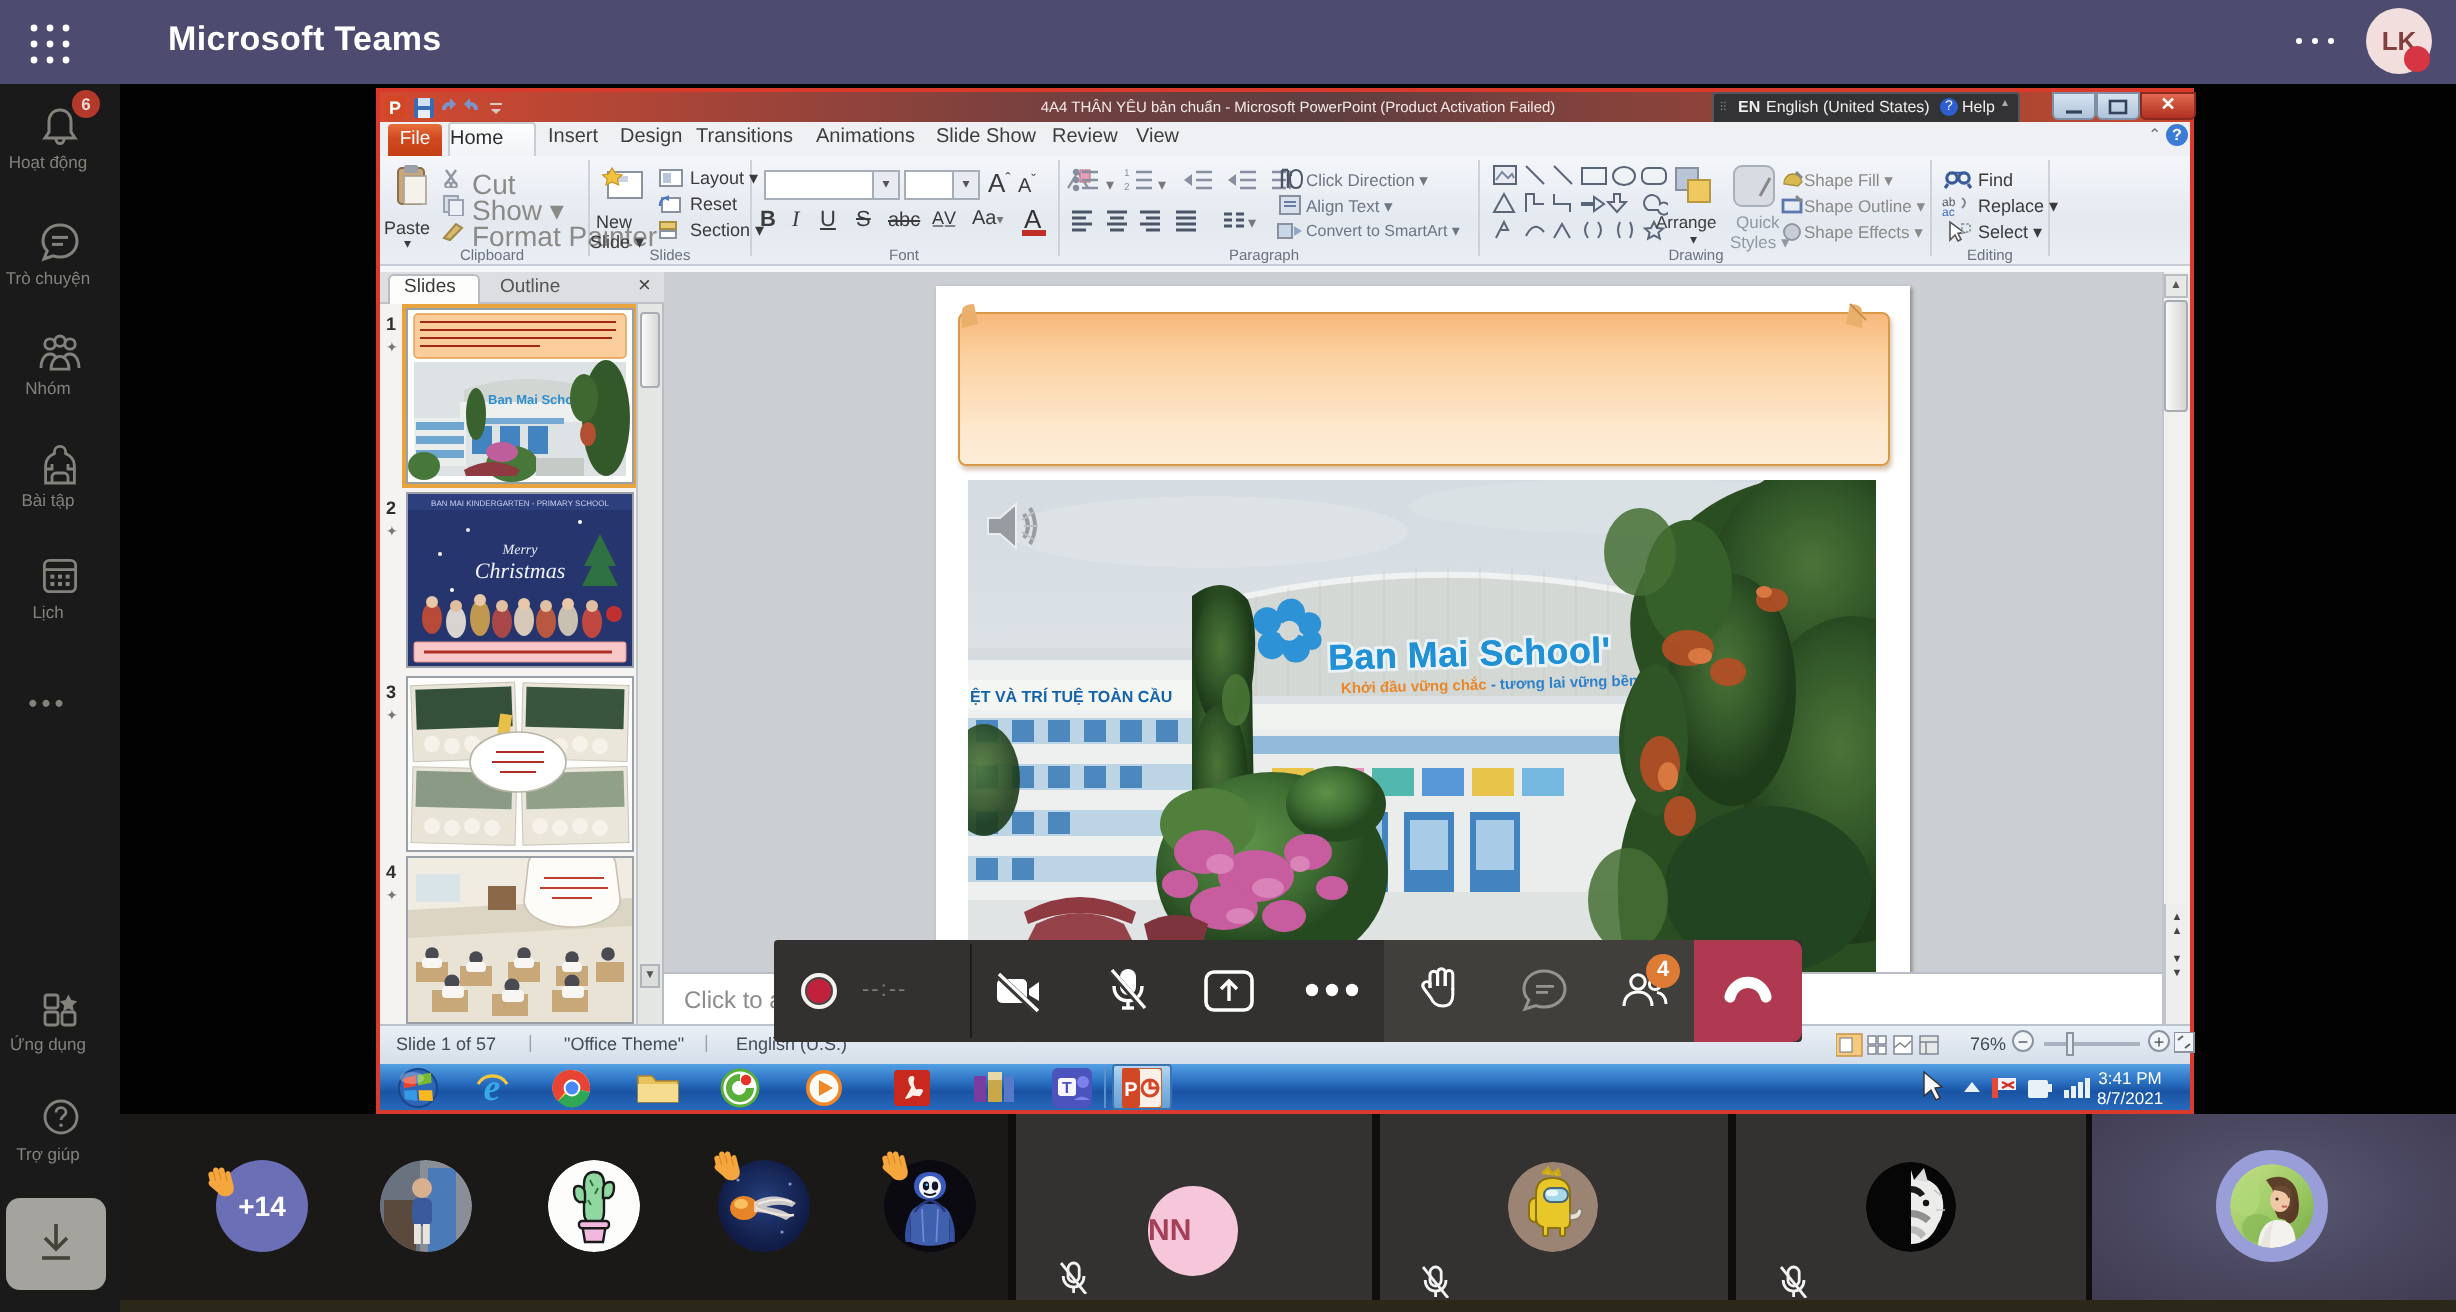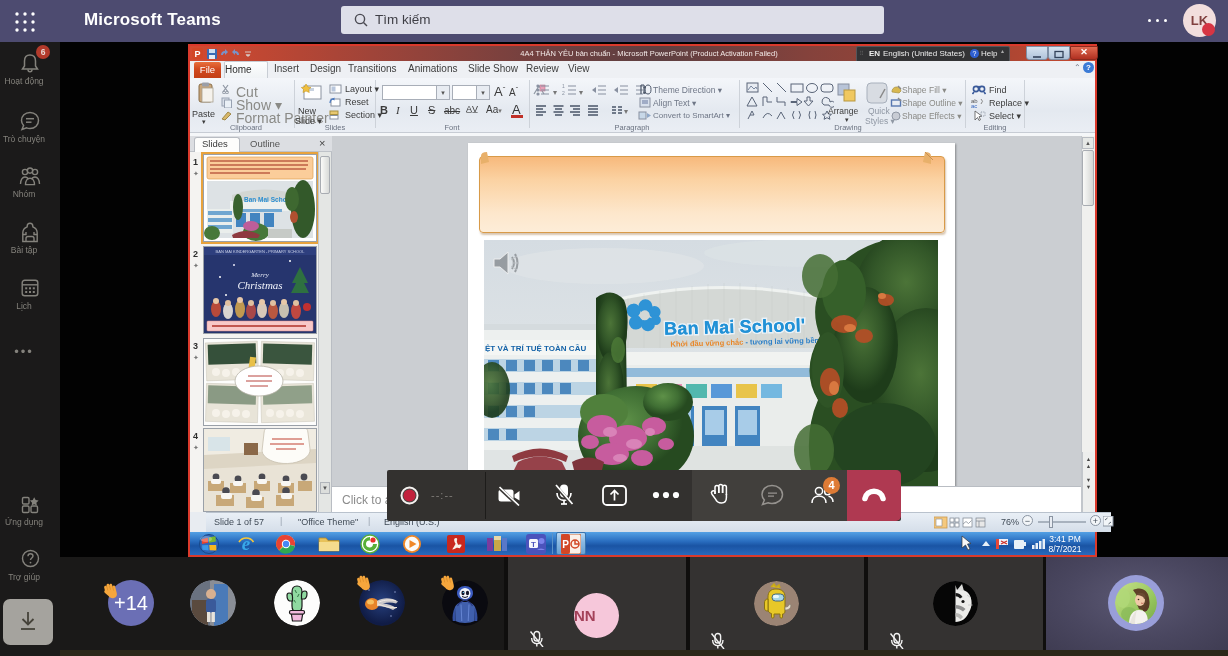--- a/index.html
+++ b/index.html
@@ -41,21 +41,21 @@
 .ptab{position:absolute;font-size:9.5px;color:#3B3B3B}
 .thumb{position:absolute;left:13px;width:114px;height:88px;background:#fff;border:1px solid #9AA0A8;box-sizing:border-box}
 .thumbsel{outline:2px solid #E8A33D;outline-offset:0px}
 .tnum{position:absolute;left:3px;font-size:9px;color:#2E2E2E;font-weight:bold}
 .tstar{position:absolute;left:3px;font-size:7px;color:#777}
 .main{position:absolute;left:142px;top:0;width:749px;height:376px}
 .canvas{position:absolute;left:136px;top:7px;width:487px;height:369px;background:#fff;box-shadow:1px 1px 2px rgba(0,0,0,.35)}
 .vsb{position:absolute;left:891px;top:0;width:14px;height:376px;background:#F0F0EE;border-left:1px solid #C2C6CB;box-sizing:border-box}
 .notes{position:absolute;left:142px;top:350px;width:749px;height:26px;background:#fff;border-top:1px solid #B9BDC3;box-sizing:border-box}
 .notes .t{position:absolute;left:10px;top:6px;font-size:12px;color:#8C8C8C}
-.statusbar{left:16px;top:466px;width:905px;height:20px;background:linear-gradient(#E9EFF6,#D5DEE9);border-top:1px solid #B9C2CD;box-sizing:border-box;font-size:9px;color:#404B57}
+.statusbar{left:0;top:466px;width:905px;height:20px;background:linear-gradient(#E9EFF6,#D5DEE9);border-top:1px solid #B9C2CD;box-sizing:border-box;font-size:9px;color:#404B57}
 .taskbar{left:0;top:486px;width:905px;height:23px;background:linear-gradient(#53A0E4,#2A6EC0 40%,#1A54A4 60%,#2869BC)}
 .callbar{left:387px;top:470px;width:514px;height:51px;background:#33312F;border-radius:2px}
 .cb-light{position:absolute;left:305px;top:0;width:155px;height:51px;background:#413F3C}
 .cb-hang{position:absolute;left:460px;top:0;width:54px;height:51px;background:#AF3951;border-radius:0 5px 5px 0}
 .cb-div{position:absolute;left:98px;top:2px;width:1px;height:47px;background:#1D1C1A}
 .toast{left:722px;top:420px;width:200px;height:33px;background:#3D3B3A;border-radius:3px}
 .toast .t{position:absolute;left:26px;top:9.5px;font-size:12px;color:#F2F1F0;white-space:nowrap}
 .strip{left:60px;top:557px;width:1168px;height:99px;background:#0F0E0D}
 .tile{position:absolute;top:0;height:93px}
 .circ{position:absolute;border-radius:50%}
@@ -74,27 +74,20 @@
         <circle cx="19" cy="3" r="1.7"></circle>
         <circle cx="3" cy="11" r="1.7"></circle>
         <circle cx="11" cy="11" r="1.7"></circle>
         <circle cx="19" cy="11" r="1.7"></circle>
         <circle cx="3" cy="19" r="1.7"></circle>
         <circle cx="11" cy="19" r="1.7"></circle>
         <circle cx="19" cy="19" r="1.7"></circle>
       </g>
     </svg>
 <div class="abs brand">Microsoft Teams</div>
-<div class="abs search">
-<svg class="q" width="14" height="14">
-        <circle cx="6" cy="6" r="4.6" fill="none" stroke="#4A4A52" stroke-width="1.4"></circle>
-        <line x1="9.5" y1="9.5" x2="13" y2="13" stroke="#4A4A52" stroke-width="1.4"></line>
-      </svg>
-<div class="t">Tìm kiếm</div>
-</div>
 <div class="abs topdots">
       <i style="left:1148px"></i>
       <i style="left:1156px"></i>
       <i style="left:1164px"></i>
     </div>
 <div class="abs avatar-lk">LK</div>
 <div class="abs lkdot"></div>
 
 <div class="abs sidebar"></div>
 <svg class="abs" style="left:19px;top:52px" width="22" height="22" fill="none" stroke="#84827C" stroke-width="1.5">
@@ -320,21 +313,21 @@
         </g>
   <g stroke="#4A5568" stroke-width="1.4" transform="translate(76,0)">
           <path d="M0 3 h4 M6 3 h4 M0 6 h4 M6 6 h4 M0 9 h4 M6 9 h4"></path>
         </g>
         <text x="88" y="10" font-size="8" fill="#777">▾</text>
  </svg>
  <svg class="wl" style="left:449px;top:37px" width="13" height="12">
         <path d="M2 11 V2 M5 11 V2 M2 2 h3" stroke="#4A5568" stroke-width="1.2" fill="none"></path>
         <path d="M9 2 c2 0 3 1.5 3 4.5 s-1 4.5 -3 4.5 s-3 -1.5 -3 -4.5 s1 -4.5 3 -4.5" fill="none" stroke="#4A5568"></path>
       </svg>
- <div class="wl rgray" style="left:463px;top:39px;color:#6E7686;font-size:8.5px">Theme Direction ▾</div>
+ <div class="wl rgray" style="left:463px;top:39px;color:#6E7686;font-size:8.5px">Click Direction ▾</div>
  <svg class="wl" style="left:449px;top:51px" width="13" height="11">
         <rect x="1" y="1" width="10" height="9" fill="#D8E0EC" stroke="#8890A0"></rect>
         <path d="M3 4 h6 M3 6 h6" stroke="#6878A0" stroke-width="1"></path>
       </svg>
  <div class="wl rgray" style="left:463px;top:52px;color:#6E7686;font-size:8.5px">Align Text ▾</div>
  <svg class="wl" style="left:448px;top:64px" width="14" height="11">
         <rect x="1" y="2" width="7" height="7" fill="#C8D8E8" stroke="#8890A0"></rect>
         <path d="M9 3 l4 2.5 l-4 2.5" fill="#90A8C8"></path>
       </svg>
  <div class="wl rgray" style="left:463px;top:65px;color:#6E7686;font-size:8px">Convert to SmartArt ▾</div>
@@ -979,21 +972,21 @@
             <g fill="none" stroke="#F2F2F2" stroke-width="1.4">
               <rect x="6" y="1.5" width="5.6" height="9.5" rx="2.8"></rect>
               <path d="M3.6 8 C3.6 11.6 6 13.6 8.8 13.6 C11.6 13.6 14 11.6 14 8"></path>
               <line x1="8.8" y1="13.6" x2="8.8" y2="16.5"></line>
               <line x1="2.5" y1="1.5" x2="15" y2="17"></line>
             </g>
           </g>
  </defs>
       </svg>
 
- <div class="circ" style="left:48px;top:23px;width:46px;height:46px;background:#6B6FB5;color:#fff;font-weight:normal;font-size:20px;text-align:center;line-height:46px">+14</div>
+ <div class="circ" style="left:48px;top:23px;width:46px;height:46px;background:#6B6FB5;color:#fff;font-weight:bold;font-size:14px;text-align:center;line-height:46px">+14</div>
  <svg class="circ" style="left:130px;top:23px" width="46" height="46" viewBox="0 0 46 46">
         <defs>
           <clipPath id="c1">
             <circle cx="23" cy="23" r="23"></circle>
           </clipPath>
         </defs>
         <g clip-path="url(#c1)">
           <rect width="46" height="46" fill="#8A8E96"></rect>
           <rect x="0" y="0" width="20" height="46" fill="#6A7280"></rect>
           <rect x="24" y="4" width="14" height="42" fill="#4A7AB8"></rect>

